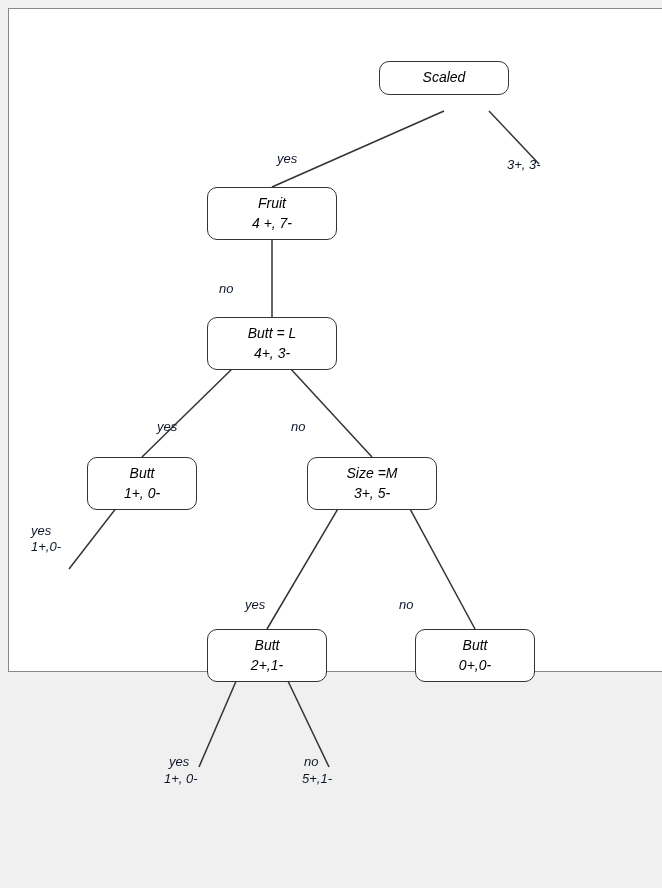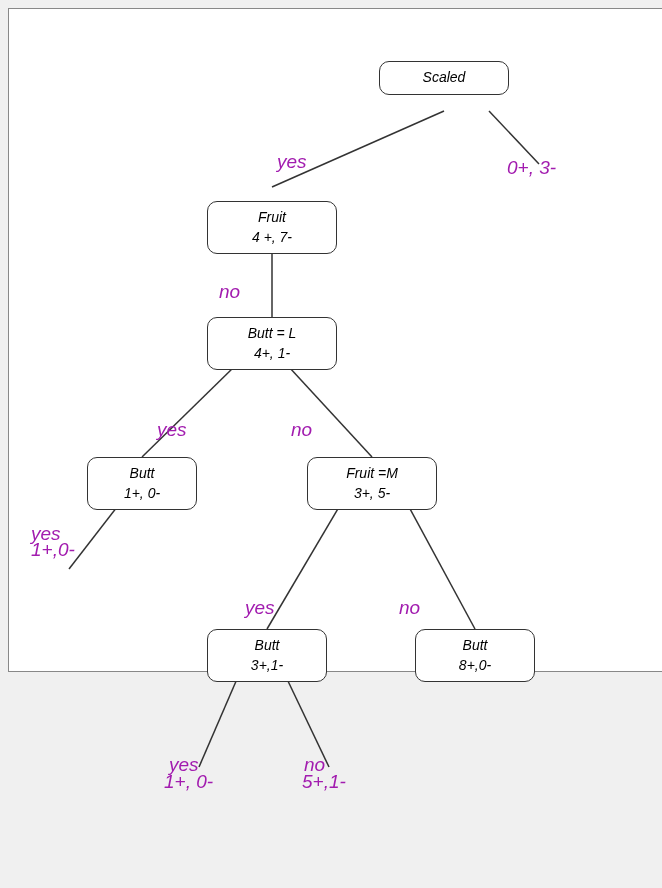--- a/index.html
+++ b/index.html
@@ -25,22 +25,22 @@
       border: 1px solid #333;
       border-radius: 10px;
       background: #fff;
       text-align: center;
       padding: 6px 10px;
       line-height: 1.4;
       font-size: 14px;
     }
     .edge-label {
       position: absolute;
-      font-size: 19px;
-      color: #a21caf;
+      font-size: 13px;
+      color: #0f172a;
     }
     svg.edges {
       position: absolute;
       top: 0; left: 0;
       width: 660px;
       height: 886px;
       pointer-events: none;
     }
     svg.edges line {
       stroke: #333;
@@ -71,52 +71,52 @@
 
     <line x1="228" y1="670" x2="190" y2="758"></line>
 
     <line x1="278" y1="670" x2="320" y2="758"></line>
   </svg>
 
   <div class="node" style="left:370px;top:52px;width:130px;">
     <span>Scaled</span>
   </div>
 
-  <div class="node" style="left:198px;top:192px;width:130px;">
+  <div class="node" style="left:198px;top:178px;width:130px;">
     <span>Fruit</span><br>
     <span>4 +, 7-</span>
   </div>
 
   <div class="node" style="left:198px;top:308px;width:130px;">
     <span>Butt = L</span><br>
-    <span>4+, 1-</span>
+    <span>4+, 3-</span>
   </div>
 
   <div class="node" style="left:78px;top:448px;width:110px;">
     <span>Butt</span><br>
     <span>1+, 0-</span>
   </div>
 
   <div class="node" style="left:298px;top:448px;width:130px;">
-    <span>Fruit =M</span><br>
+    <span>Size =M</span><br>
     <span>3+, 5-</span>
   </div>
 
   <div class="node" style="left:198px;top:620px;width:120px;">
     <span>Butt</span><br>
-    <span>3+,1-</span>
+    <span>2+,1-</span>
   </div>
 
   <div class="node" style="left:406px;top:620px;width:120px;">
     <span>Butt</span><br>
-    <span>8+,0-</span>
+    <span>0+,0-</span>
   </div>
 
   <div class="edge-label" style="left:268px;top:142px;">yes</div>
-  <div class="edge-label" style="left:498px;top:148px;">0+, 3-</div>
+  <div class="edge-label" style="left:498px;top:148px;">3+, 3-</div>
   <div class="edge-label" style="left:210px;top:272px;">no</div>
   <div class="edge-label" style="left:148px;top:410px;">yes</div>
   <div class="edge-label" style="left:282px;top:410px;">no</div>
   <div class="edge-label" style="left:22px;top:514px;">yes</div>
   <div class="edge-label" style="left:22px;top:530px;text-align:center;">1+,0-</div>
   <div class="edge-label" style="left:236px;top:588px;">yes</div>
   <div class="edge-label" style="left:390px;top:588px;">no</div>
   <div class="edge-label" style="left:160px;top:745px;">yes</div>
   <div class="edge-label" style="left:155px;top:762px;">1+, 0-</div>
   <div class="edge-label" style="left:295px;top:745px;">no</div>

